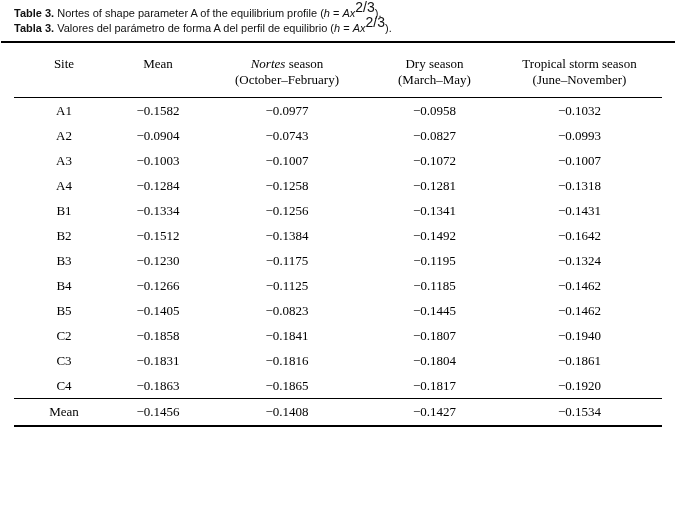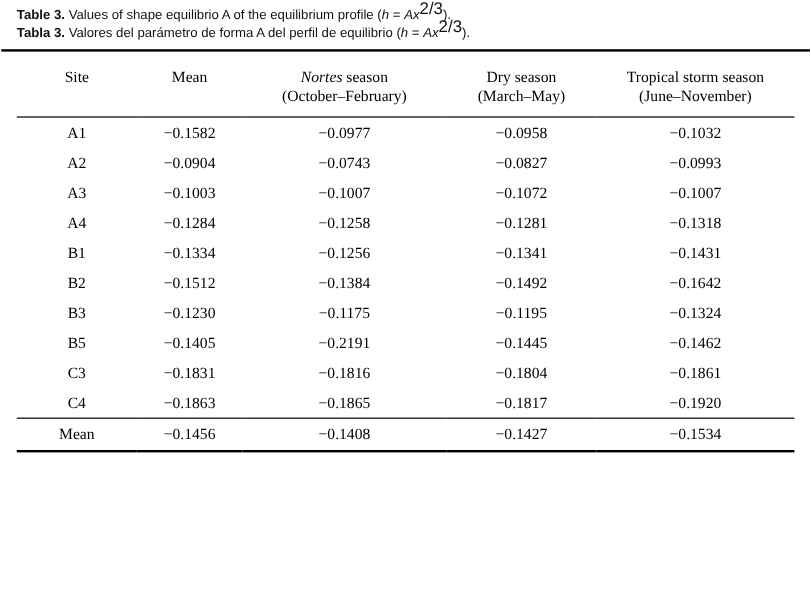--- a/index.html
+++ b/index.html
@@ -59,21 +59,21 @@
     border-bottom: 2px solid #000000;
   }
   .sub { display: block; }
 </style>
 </head>
 <body>
 
 <div class="page">
 
   <div class="caption">
-    <span class="lbl">Table 3.</span><span> Values of shape equilibrio A of the equilibrium profile (</span><i>h</i><span> = </span><i>Ax</i><sup>2/3</sup><span>).</span>
+    <span class="lbl">Table 3.</span><span> Nortes of shape parameter A of the equilibrium profile (</span><i>h</i><span> = </span><i>Ax</i><sup>2/3</sup><span>).</span>
   </div>
 
   <div class="caption">
     <span class="lbl">Tabla 3.</span><span> Valores del parámetro de forma A del perfil de equilibrio (</span><i>h</i><span> = </span><i>Ax</i><sup>2/3</sup><span>).</span>
   </div>
 
   <div class="rule-thick"></div>
 
   <table class="data">
     <colgroup>
@@ -152,30 +152,44 @@
   </tr>
 
   <tr>
     <td>B3</td>
     <td>−0.1230</td>
     <td>−0.1175</td>
     <td>−0.1195</td>
     <td>−0.1324</td>
   </tr>
 
+  <tr>
+    <td>B4</td>
+    <td>−0.1266</td>
+    <td>−0.1125</td>
+    <td>−0.1185</td>
+    <td>−0.1462</td>
+  </tr>
 
   <tr>
     <td>B5</td>
     <td>−0.1405</td>
-    <td>−0.2191</td>
+    <td>−0.0823</td>
     <td>−0.1445</td>
     <td>−0.1462</td>
   </tr>
 
 
+  <tr>
+    <td>C2</td>
+    <td>−0.1858</td>
+    <td>−0.1841</td>
+    <td>−0.1807</td>
+    <td>−0.1940</td>
+  </tr>
 
   <tr>
     <td>C3</td>
     <td>−0.1831</td>
     <td>−0.1816</td>
     <td>−0.1804</td>
     <td>−0.1861</td>
   </tr>
 
   <tr>

